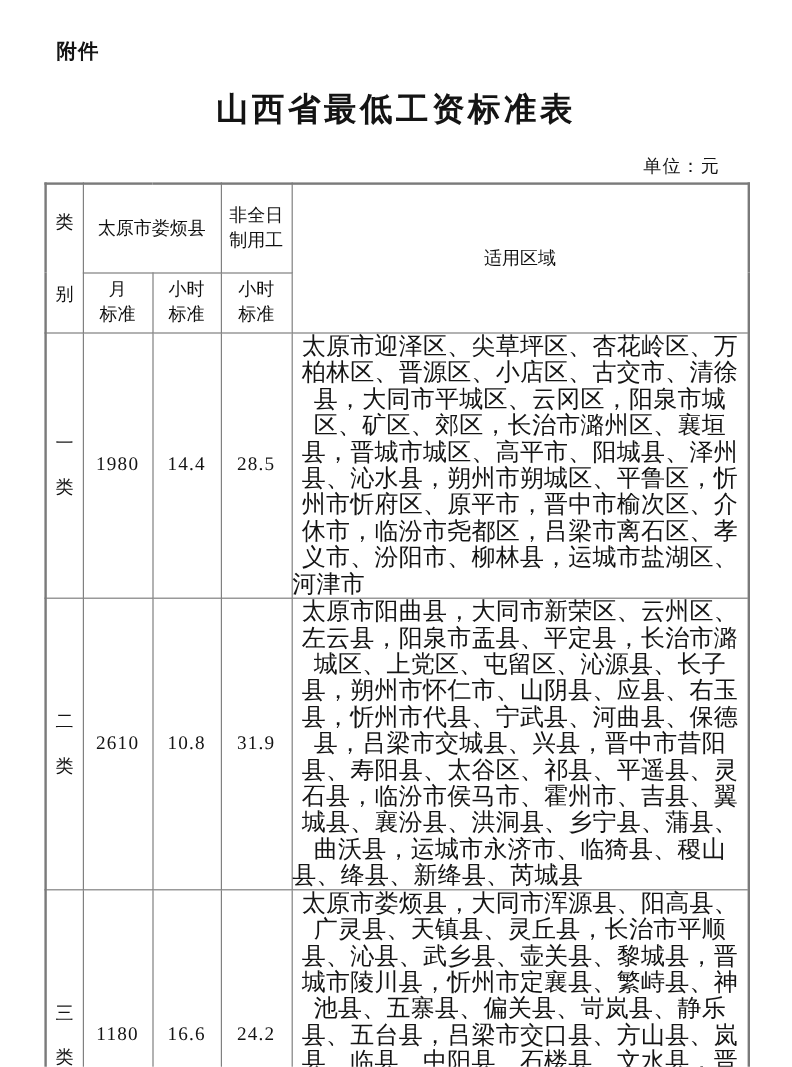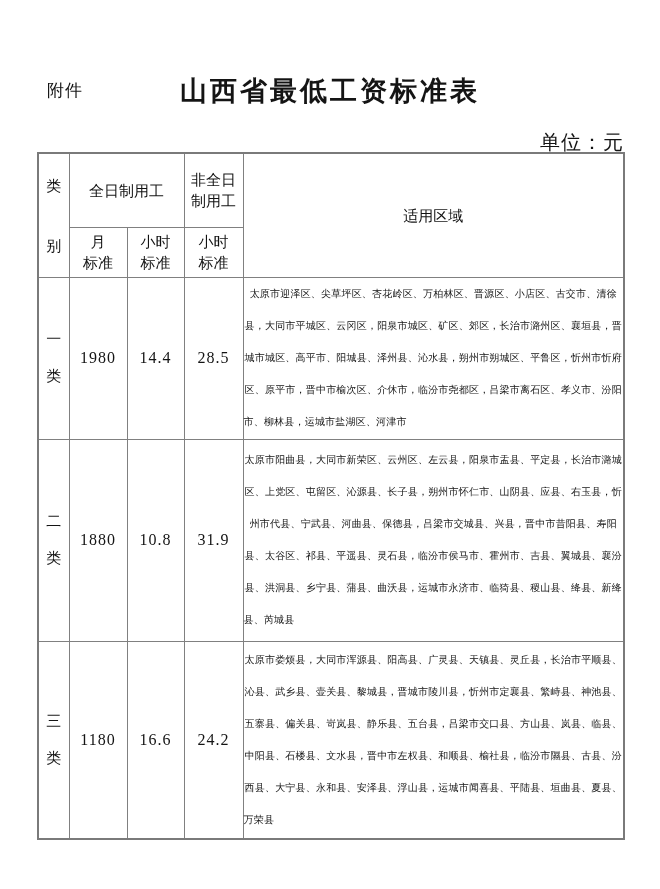--- a/index.html
+++ b/index.html
@@ -4,30 +4,30 @@
 <style>
   * { margin:0; padding:0; box-sizing:border-box; }
   html,body { background:#ffffff; }
   body {
     width:660px; height:889px; position:relative; overflow:hidden;
     font-family:"Liberation Serif", serif; color:#141414;
   }
   .attachment {
     position:absolute; left:47px; top:31px;
     font-family:"Liberation Sans", sans-serif;
-    font-size:17px; font-weight:400; letter-spacing:1px;margin-top:48px;
+    font-size:17px; font-weight:700; letter-spacing:1px;
   }
   .doc-title {
     position:absolute; left:0; right:0; top:73px;
     text-align:center; font-size:27px; font-weight:bold; letter-spacing:3px;
     font-family:"Liberation Serif", serif;
   }
   .unit-note {
-    position:absolute; right:36px; top:129px;
-    font-size:20px; letter-spacing:1px;
+    position:absolute; right:60px; top:129px;
+    font-size:15px; letter-spacing:1px;
   }
   table.wage-table {
     position:absolute; left:37px; top:152px;
     width:586px; border-collapse:collapse; table-layout:fixed;
     border:2px solid #7a7a7a;
   }
   .wage-table td, .wage-table th {
     border:1px solid #808080;
     text-align:center; vertical-align:middle;
     font-weight:normal; padding:0;
@@ -37,21 +37,21 @@
     font-weight:bold; font-size:15px; line-height:21px; color:#111;
   }
   .vstack { display:flex; flex-direction:column; align-items:center; justify-content:center; }
   .vstack-hdr  { gap:39px; }   
   .vstack-cat  { gap:18px; font-size:15px; }   
   .num-cell { font-size:16px; letter-spacing:1px; }
   .region-cell {
     text-align:justify; text-align-last:left;
     vertical-align:middle;
     padding:3px 9px 3px 8px;
-    font-size:10px; line-height:32px; letter-spacing:0.2px;
+    font-size:20px; line-height:22px; letter-spacing:0.2px;
   }
   
   tr.hrow-a  { height:74px; }
   tr.hrow-b  { height:50px; }
   tr.drow-1  { height:162px; }
   tr.drow-2  { height:202px; }
   tr.drow-3  { height:198px; }
 </style>
 </head>
 <body>
@@ -72,21 +72,21 @@
   </colgroup>
 
   <tbody>
       <tr class="hrow-a">
     <td rowspan="2" class="hdr">
       <div class="vstack vstack-hdr">
         <span>类</span>
         <span>别</span>
       </div>
     </td>
-    <td colspan="2" class="hdr">全日制用工</td>
+    <td colspan="2" class="hdr">太原市娄烦县</td>
     <td class="hdr">
       <div>非全日</div>
       <div>制用工</div>
     </td>
     <td rowspan="2" class="hdr">适用区域</td>
   </tr>
 
   <tr class="hrow-b">
     <td class="hdr">
       <div>月</div>
@@ -115,21 +115,21 @@
     <td class="region-cell">太原市迎泽区、尖草坪区、杏花岭区、万柏林区、晋源区、小店区、古交市、清徐县，大同市平城区、云冈区，阳泉市城区、矿区、郊区，长治市潞州区、襄垣县，晋城市城区、高平市、阳城县、泽州县、沁水县，朔州市朔城区、平鲁区，忻州市忻府区、原平市，晋中市榆次区、介休市，临汾市尧都区，吕梁市离石区、孝义市、汾阳市、柳林县，运城市盐湖区、河津市</td>
   </tr>
 
   <tr class="drow-2">
     <td>
       <div class="vstack vstack-cat">
         <span>二</span>
         <span>类</span>
       </div>
     </td>
-    <td class="num-cell">1880</td>
+    <td class="num-cell">2610</td>
     <td class="num-cell">10.8</td>
     <td class="num-cell">31.9</td>
     <td class="region-cell">太原市阳曲县，大同市新荣区、云州区、左云县，阳泉市盂县、平定县，长治市潞城区、上党区、屯留区、沁源县、长子县，朔州市怀仁市、山阴县、应县、右玉县，忻州市代县、宁武县、河曲县、保德县，吕梁市交城县、兴县，晋中市昔阳县、寿阳县、太谷区、祁县、平遥县、灵石县，临汾市侯马市、霍州市、吉县、翼城县、襄汾县、洪洞县、乡宁县、蒲县、曲沃县，运城市永济市、临猗县、稷山县、绛县、新绛县、芮城县</td>
   </tr>
 
   <tr class="drow-3">
     <td>
       <div class="vstack vstack-cat">
         <span>三</span>
         <span>类</span>

